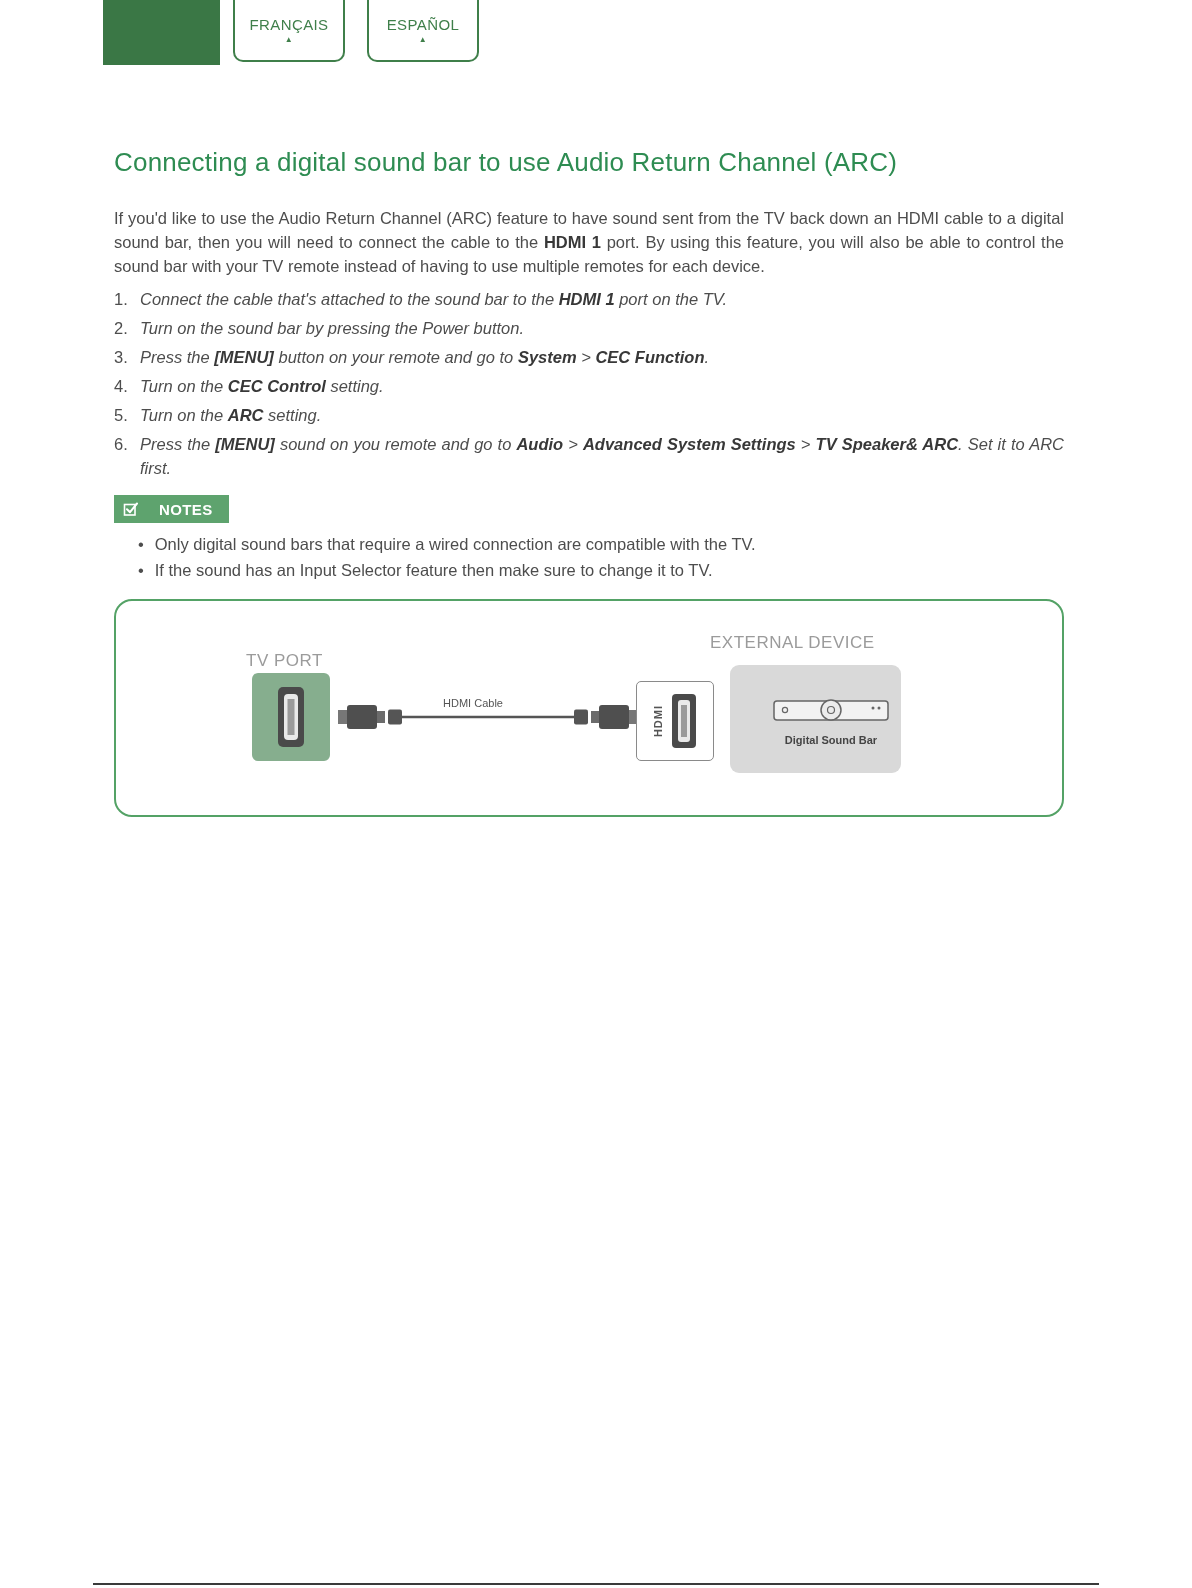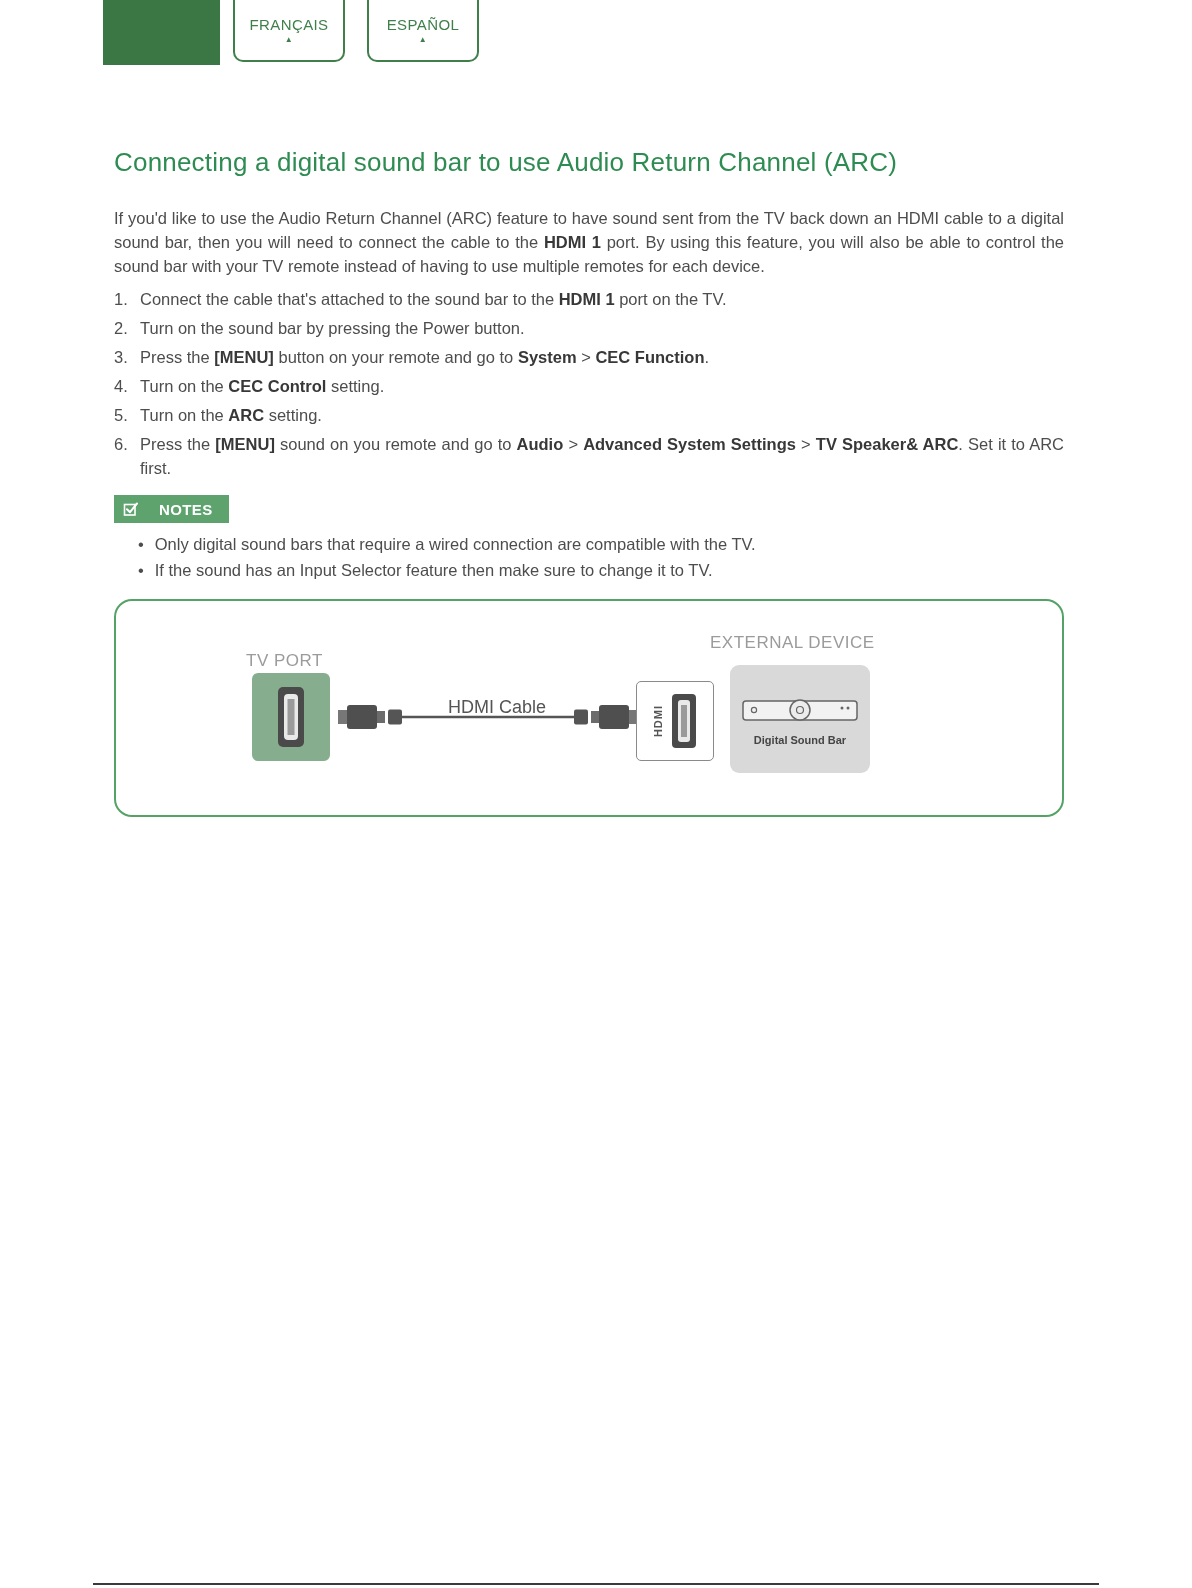--- a/index.html
+++ b/index.html
@@ -42,21 +42,21 @@
   p.justify{text-align:justify;margin-top:28px;}
   p.lead{margin:6px 0 13px 0;}
   .b{font-weight:bold; color:#383838;}
 
   ol.steps{list-style:none; margin:0; padding:0;}
   ol.steps li{
     display:flex; margin-bottom:5px;
     font-size:16.5px; line-height:24px;
   }
   .step-num{width:26px; flex-shrink:0;}
-  .step-text{flex:1; text-align:justify;}
+  .step-text{flex:1; text-align:justify;font-style:italic;}
 
   .notes-badge{
     display:inline-flex; align-items:center; gap:20px;
     margin:10px 0 8px 0;
     background:#5ea36e; color:#ffffff;
     font-weight:bold; font-size:15px; letter-spacing:0.4px;
     padding:3px 16px 3px 9px; height:22px;
   }
   ul.notes{list-style:none; margin:0 0 0 24px; padding:0;}
   ul.notes li{
@@ -80,38 +80,39 @@
   }
   #tv-port-label{left:130px; top:50px;}
   #external-label{left:594px; top:32px;}
   .port-square{
     position:absolute; left:136px; top:72px; width:78px; height:88px;
     background:#86ae8e; border-radius:6px;
     display:flex; align-items:center; justify-content:center;
   }
   .cable-svg{position:absolute; left:222px; top:96px;}
   .cable-label{
-    position:absolute; left:316px; top:96px; width:130px;
-    text-align:center; font-size:18px; color:#555555;
+    position:absolute; left:292px; top:96px; width:130px;
+    text-align:center; font-size:11px; color:#555555;
   }
   .hdmi-box{
     position:absolute; left:520px; top:80px; width:78px; height:80px;
     background:#ffffff; border:1.5px solid #8a8a8a; border-radius:5px;
     box-sizing:border-box;
     display:flex; align-items:center; justify-content:center; gap:6px;
   }
   .hdmi-vert{
     writing-mode:vertical-rl; transform:rotate(180deg);
     font-size:11px; font-weight:bold; color:#555555; letter-spacing:1px;
   }
   .soundbar-box{
     position:absolute; left:614px; top:64px; width:140px; height:108px;
     background:#d9d9d9; border-radius:9px;
     display:flex; flex-direction:column; align-items:center; justify-content:center;
     gap:6px;
+    padding-left:31px;
   }
   .soundbar-label{
     font-size:11px; font-weight:bold; color:#444444;
   }
   .footer-rule{
     position:absolute; left:93px; right:93px; bottom:3px; height:2px;
     background:#3a3a3a;
   }
 </style>
 </head>

